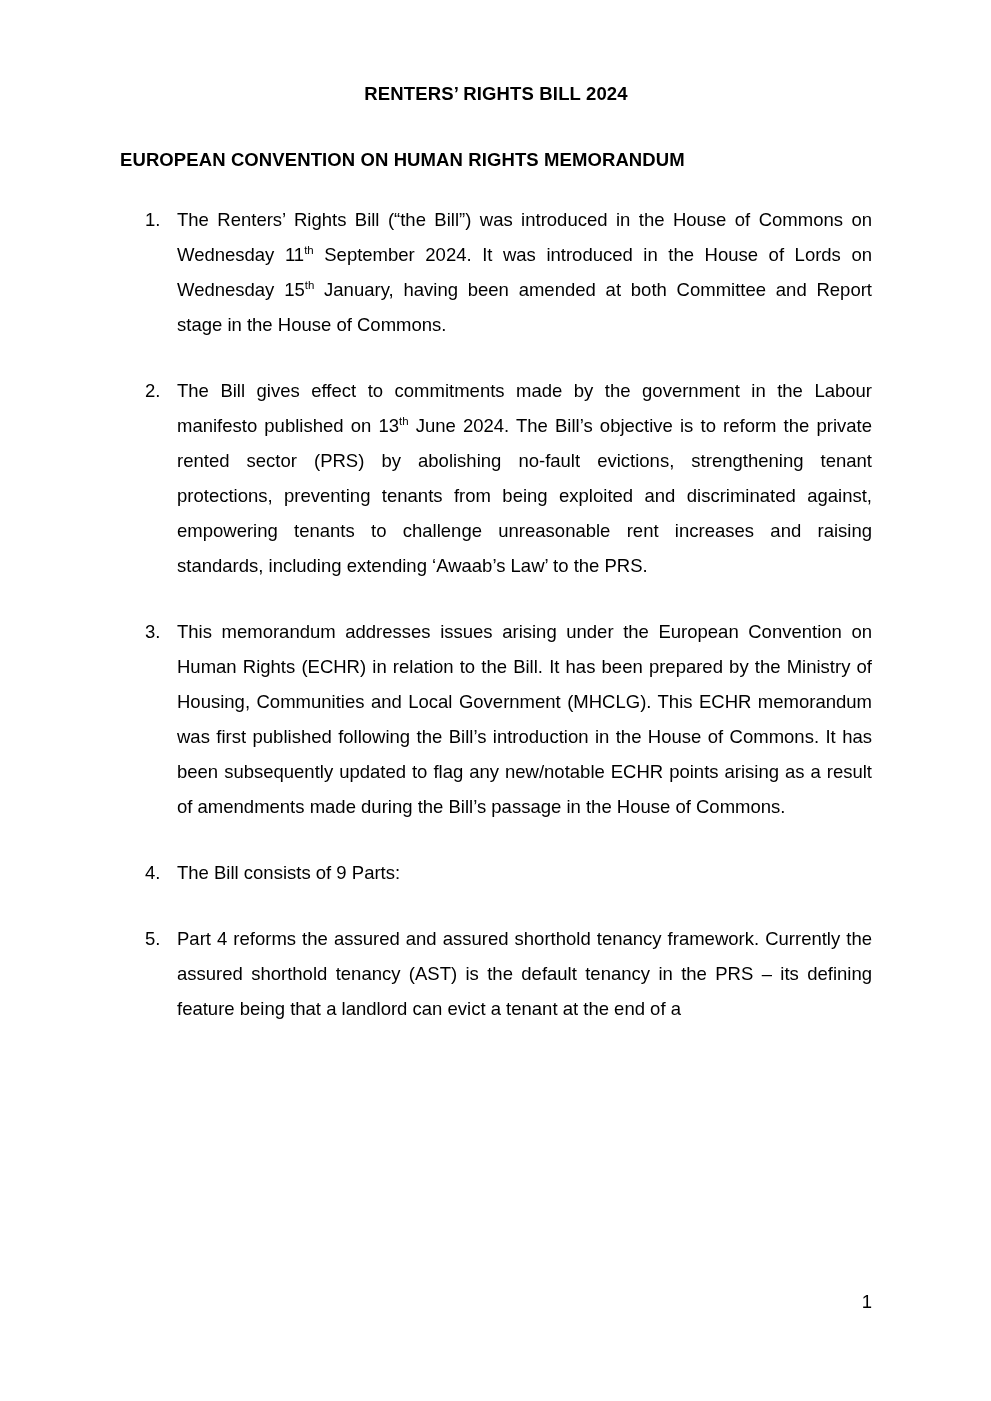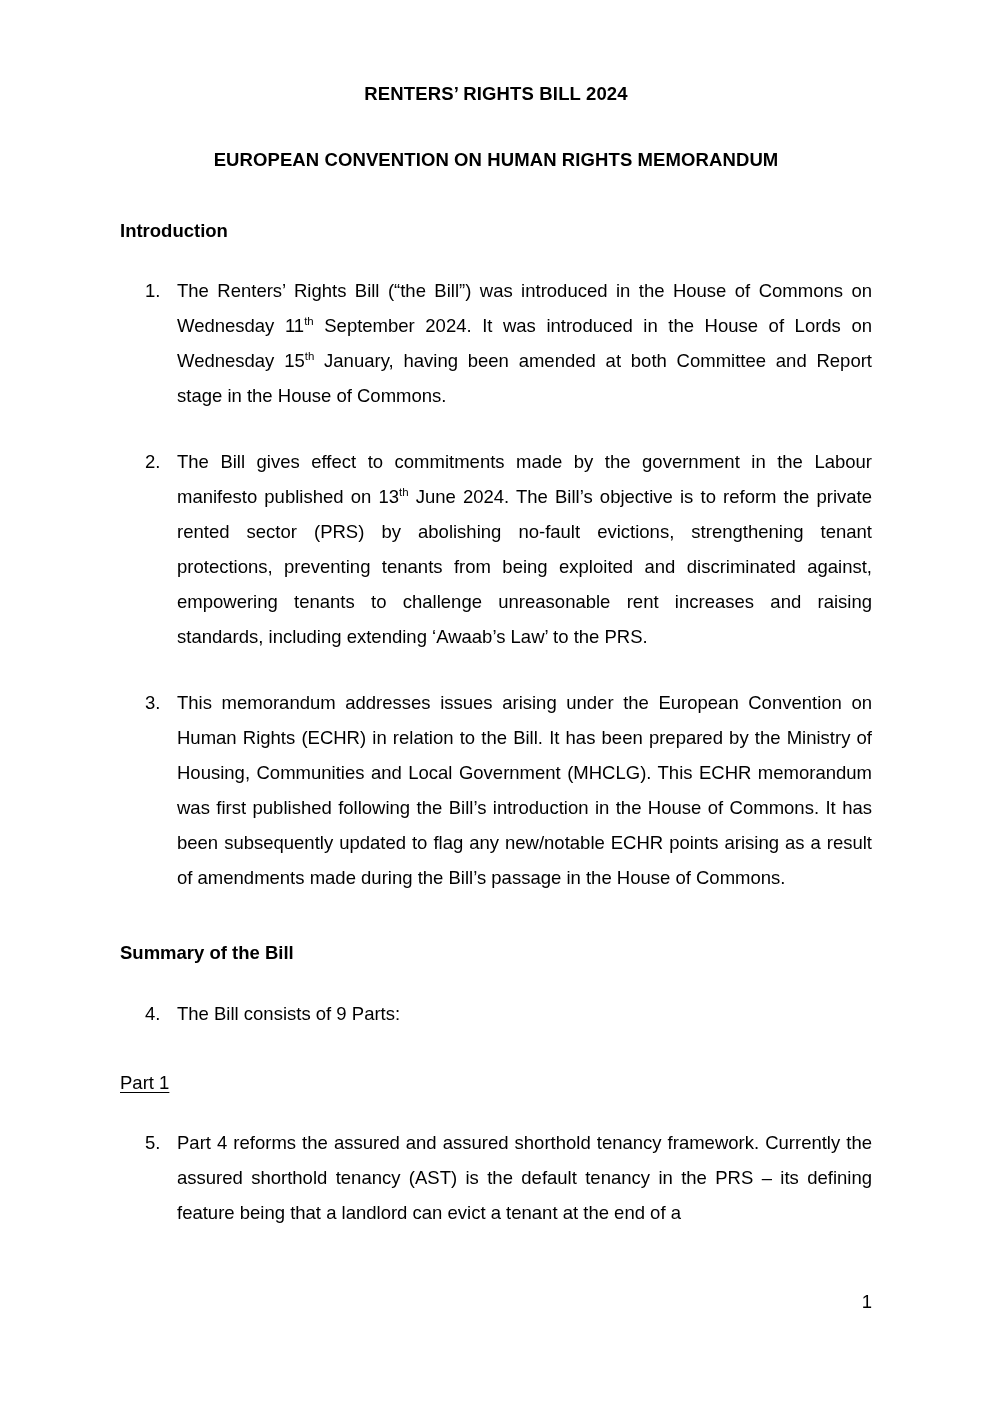--- a/index.html
+++ b/index.html
@@ -32,21 +32,21 @@
     font-weight: bold;
     text-align: center;
     letter-spacing: 0.15px;
     margin: 0;
     padding-top: 82px;
     line-height: 1.25;
   }
   .doc-subtitle {
     font-size: 18.5px;
     font-weight: bold;
-    text-align: center;
+    text-align: left;
     letter-spacing: 0.1px;
     margin: 0;
     padding-top: 43px;
     line-height: 1.25;
   }
 
   
   .section-heading {
     font-size: 18.5px;
     font-weight: bold;
@@ -124,49 +124,46 @@
 <body>
 
 <div class="page">
 
   <div class="content">
 
     <h1 class="doc-title">RENTERS’ RIGHTS BILL 2024</h1>
 
     <h2 class="doc-subtitle">EUROPEAN CONVENTION ON HUMAN RIGHTS MEMORANDUM</h2>
 
-    <h3 class="section-heading heading-intro">Introduction</h3>
 
     <ol class="para-list list-block-1">
       <li>
         <span class="num">1.</span>
         <span class="body"><span>The Renters’ Rights Bill (“the Bill”) was introduced in the House of Commons on Wednesday 11</span><sup>th</sup><span> September 2024. It was introduced in the House of Lords on Wednesday 15</span><sup>th</sup><span> January, having been amended at both Committee and Report stage in the House of Commons.</span></span>
       </li>
 
       <li>
         <span class="num">2.</span>
         <span class="body"><span>The Bill gives effect to commitments made by the government in the Labour manifesto published on 13</span><sup>th</sup><span> June 2024. The Bill’s objective is to reform the private rented sector (PRS) by abolishing no-fault evictions, strengthening tenant protections, preventing tenants from being exploited and discriminated against, empowering tenants to challenge unreasonable rent increases and raising standards, including extending ‘Awaab’s Law’ to the PRS.</span></span>
       </li>
 
       <li>
         <span class="num">3.</span>
         <span class="body">This memorandum addresses issues arising under the European Convention on Human Rights (ECHR) in relation to the Bill. It has been prepared by the Ministry of Housing, Communities and Local Government (MHCLG). This ECHR memorandum was first published following the Bill’s introduction in the House of Commons. It has been subsequently updated to flag any new/notable ECHR points arising as a result of amendments made during the Bill’s passage in the House of Commons.</span>
       </li>
     </ol>
 
-    <h3 class="section-heading heading-summary">Summary of the Bill</h3>
 
     <ol class="para-list list-block-2">
       <li>
         <span class="num">4.</span>
         <span class="body nojustify">The Bill consists of 9 Parts:</span>
       </li>
     </ol>
 
-    <h4 class="part-heading">Part 1</h4>
 
     <ol class="para-list list-block-3">
       <li>
         <span class="num">5.</span>
         <span class="body">Part 4 reforms the assured and assured shorthold tenancy framework. Currently the assured shorthold tenancy (AST) is the default tenancy in the PRS – its defining feature being that a landlord can evict a tenant at the end of a</span>
       </li>
     </ol>
 
   </div>
 

